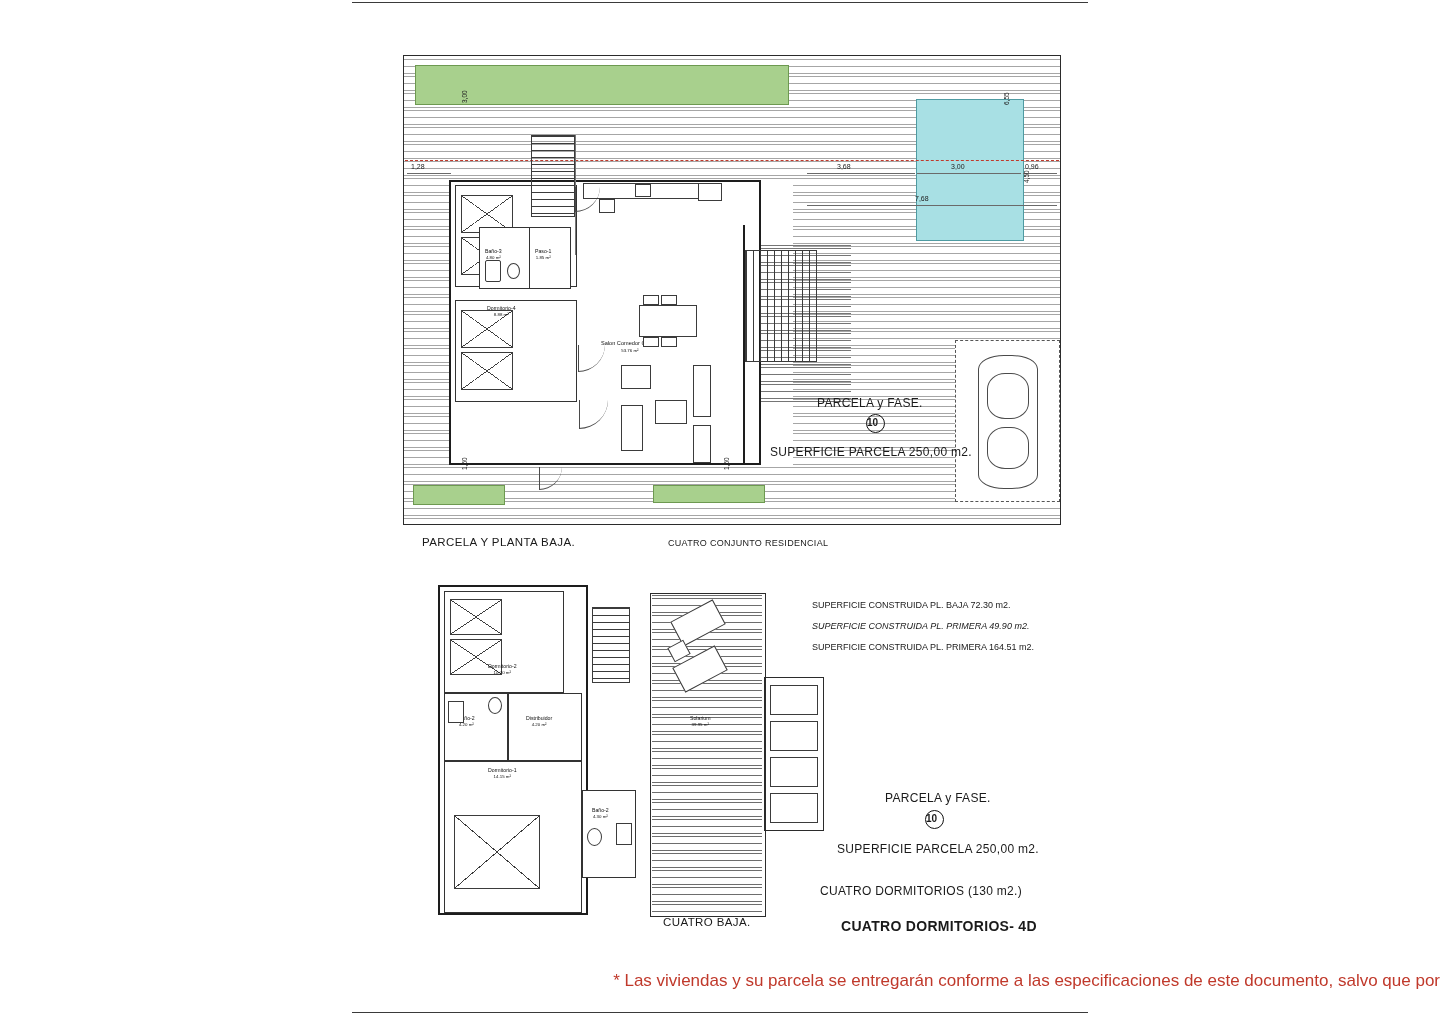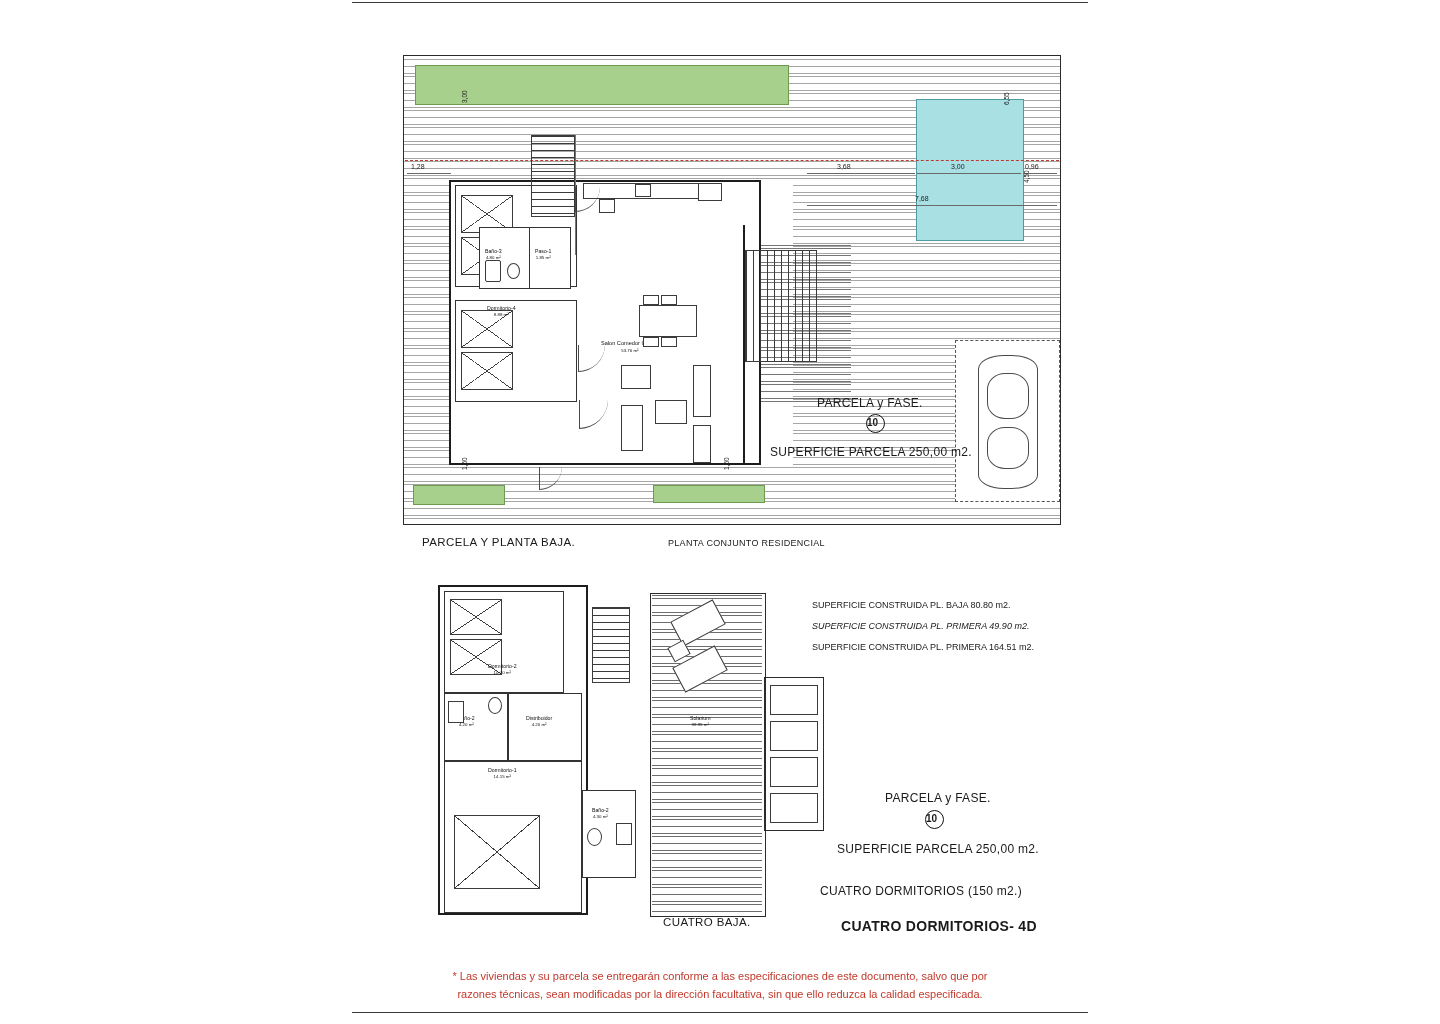--- a/index.html
+++ b/index.html
@@ -56,21 +56,21 @@
   .t-caption-sm{font-size:9px;letter-spacing:.3px;}
   .t-info{font-size:9px;}
   .t-big{font-size:12px;letter-spacing:.3px;}
   .t-bold{font-weight:bold;margin-left:22px;}
   .circnum{position:absolute;width:17px;height:17px;border:1.3px solid #111;border-radius:50%;
     font-size:10px;line-height:16px;font-weight:bold;}
 
   
   #floor1{position:absolute;left:432px;top:585px;width:370px;height:330px;}
 
-  .note{position:absolute;left:0;width:1440px;text-align:center;color:#c0392b;font-size:11px;line-height:1.55;}
+  .note{position:absolute;left:0;width:1440px;text-align:right;color:#c0392b;font-size:17px;line-height:1.55;}
 </style>
 </head>
 <body>
 
 <div class="sheet">
 
   <div class="page-rule top"></div>
   <div class="page-rule bottom"></div>
 
   <div id="plot">
@@ -184,21 +184,21 @@
     <div class="vtext" style="left:58px;top:48px;">3,00</div>
     <div class="vtext" style="left:58px;top:415px;">1,50</div>
     <div class="vtext" style="left:320px;top:415px;">1,50</div>
   </div>
 
   <div class="lbl t-big" style="left:817px;top:396px;">PARCELA y FASE.</div>
   <div class="circnum" style="left:866px;top:414px;">10</div>
   <div class="lbl t-big" style="left:770px;top:445px;">SUPERFICIE PARCELA 250,00 m2.</div>
 
   <div class="lbl t-caption" style="left:422px;top:536px;">PARCELA Y PLANTA BAJA.</div>
-  <div class="lbl t-caption-sm" style="left:668px;top:538px;">PLANTA CONJUNTO RESIDENCIAL</div>
+  <div class="lbl t-caption-sm" style="left:668px;top:538px;">CUATRO CONJUNTO RESIDENCIAL</div>
 
   <div id="floor1">
 
     <div class="wall" style="left:6px;top:0px;width:150px;height:2px;"></div>
     <div class="wall" style="left:6px;top:0px;width:2px;height:330px;"></div>
     <div class="wall" style="left:6px;top:328px;width:150px;height:2px;"></div>
     <div class="wall" style="left:154px;top:0px;width:2px;height:330px;"></div>
 
     <div class="hatch" style="left:220px;top:10px;width:110px;height:318px;opacity:.9;"></div>
     <div style="position:absolute;left:218px;top:8px;width:114px;height:322px;border:1px solid #2b2b2b;"></div>
@@ -252,26 +252,25 @@
     <div class="roomlabel" style="left:160px;top:222px;">
       <span>Baño-2</span>
       <span class="area">4.30 m²</span>
     </div>
     <div class="fur-round" style="left:155px;top:243px;width:13px;height:16px;"></div>
     <div class="fur" style="left:184px;top:238px;width:14px;height:20px;"></div>
   </div>
 
   <div class="lbl t-caption" style="left:663px;top:916px;">CUATRO BAJA.</div>
 
-  <div class="lbl t-info" style="left:812px;top:600px;">SUPERFICIE CONSTRUIDA PL. BAJA        80.80 m2.</div>
+  <div class="lbl t-info" style="left:812px;top:600px;">SUPERFICIE CONSTRUIDA PL. BAJA        72.30 m2.</div>
   <div class="lbl t-info" style="left:812px;top:621px;font-style:italic;">SUPERFICIE CONSTRUIDA PL. PRIMERA  49.90 m2.</div>
   <div class="lbl t-info" style="left:812px;top:642px;">SUPERFICIE CONSTRUIDA PL. PRIMERA  164.51  m2.</div>
 
   <div class="lbl t-big" style="left:885px;top:791px;">PARCELA y FASE.</div>
   <div class="circnum" style="left:925px;top:810px;">10</div>
   <div class="lbl t-big" style="left:837px;top:842px;">SUPERFICIE PARCELA 250,00 m2.</div>
-  <div class="lbl t-big" style="left:820px;top:884px;">CUATRO DORMITORIOS (150 m2.)</div>
+  <div class="lbl t-big" style="left:820px;top:884px;">CUATRO DORMITORIOS (130 m2.)</div>
   <div class="lbl t-big t-bold" style="left:819px;top:918px;font-size:14px;">CUATRO DORMITORIOS- 4D</div>
 
   <div class="note" style="top:968px;">* Las viviendas y su parcela se entregarán conforme a las especificaciones de este documento, salvo que por</div>
-  <div class="note" style="top:986px;">razones técnicas, sean modificadas por la dirección facultativa, sin que ello reduzca la calidad especificada.</div>
 
 </div>
 
 </body></html>

